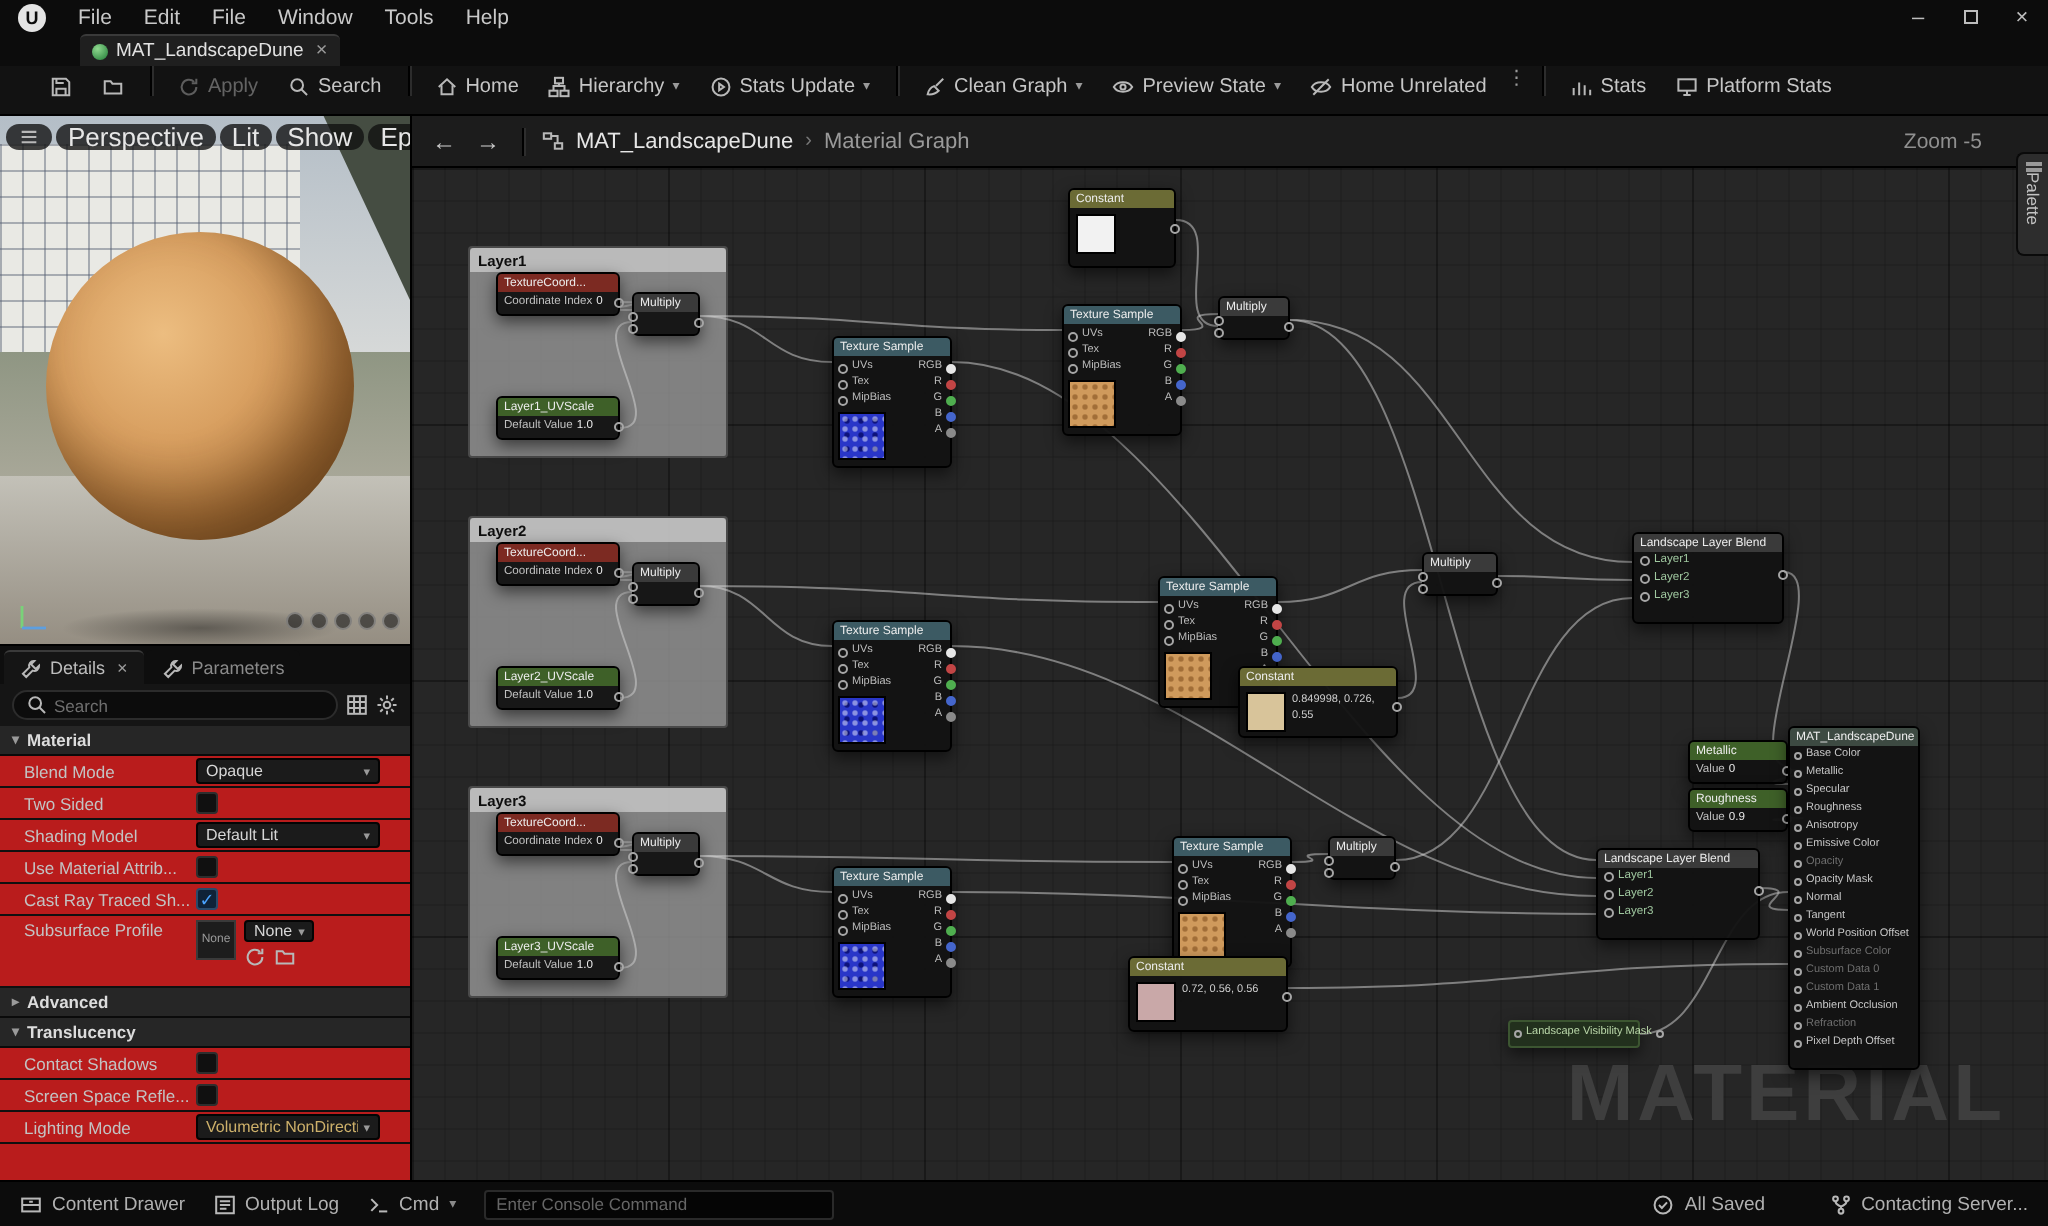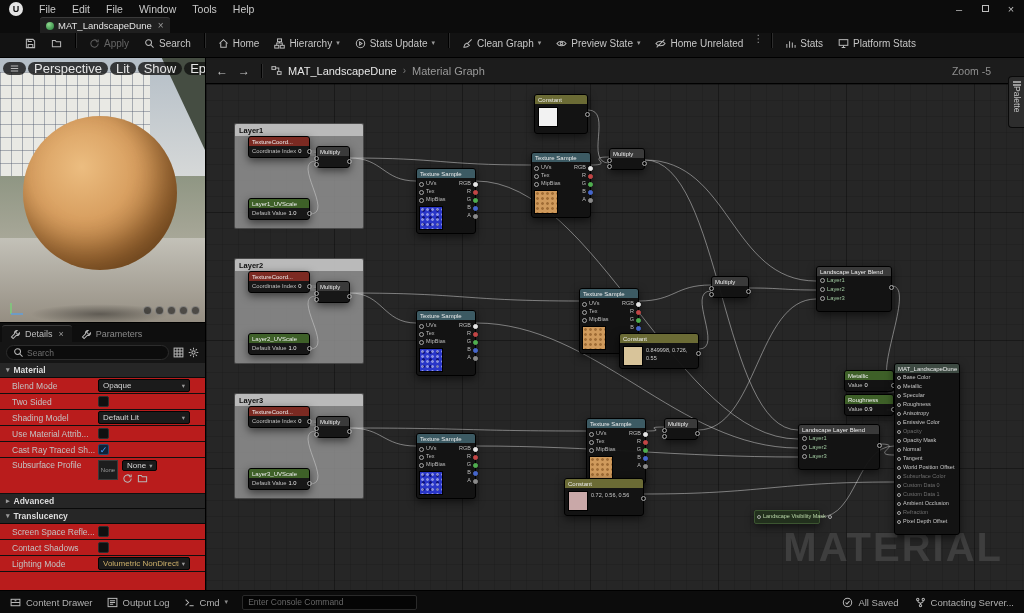--- a/index.html
+++ b/index.html
@@ -164,21 +164,21 @@
   #palette-tab .pbar{width:8px;height:2px;background:#9a9a9a;box-shadow:0 3px 0 #9a9a9a}
 
   
   #statusbar{position:absolute;left:0;top:590px;width:1024px;height:23px;background:#0c0c0c;
     border-top:1px solid #000;display:flex;align-items:center;gap:14px;padding:0 10px;font-size:9.5px;color:#b0b0b0;z-index:30}
   .sbitem{display:inline-flex;align-items:center;gap:5px}
   .sbitem .chev{font-size:7px;color:#8a8a8a}
   #console-input{width:175px;height:15px;background:#050505;border:1px solid #2a2a2a;border-radius:2px;
     color:#c9c9c9;font-size:8.5px;padding:0 5px;font-family:"Liberation Sans",sans-serif;outline:none}
   #console-input::placeholder{color:#666}
-  .sbright{margin-left:auto;display:flex;gap:16px}
+  .sbright{margin-left:auto;display:flex;gap:32px}
 </style>
 </head>
 <body>
 
 <div id="app">
 
   <div id="menubar">
     <span class="ue-logo">U</span>
     <span id="menu-items"><span class="menu-item">File</span><span class="menu-item">Edit</span><span class="menu-item">File</span><span class="menu-item">Window</span><span class="menu-item">Tools</span><span class="menu-item">Help</span></span>
     <span class="wctrls">
@@ -463,27 +463,27 @@
         </div>
         <div class="sechead">
           <span class="chev">▸</span>
           <span>Advanced</span>
         </div>
         <div class="sechead">
           <span class="chev">▾</span>
           <span>Translucency</span>
         </div>
         <div class="prow">
-          <span class="plabel">Screen Space Refle...</span>
+          <span class="plabel">Contact Shadows</span>
           <span class="pctrl">
             <span class="checkbox"></span>
           </span>
         </div>
         <div class="prow">
-          <span class="plabel">Contact Shadows</span>
+          <span class="plabel">Screen Space Refle...</span>
           <span class="pctrl">
             <span class="checkbox"></span>
           </span>
         </div>
         <div class="prow">
           <span class="plabel">Lighting Mode</span>
           <span class="pctrl">
             <span class="select">
               <span class="selval accent">Volumetric NonDirection...</span>
               <span class="chev">▾</span>

